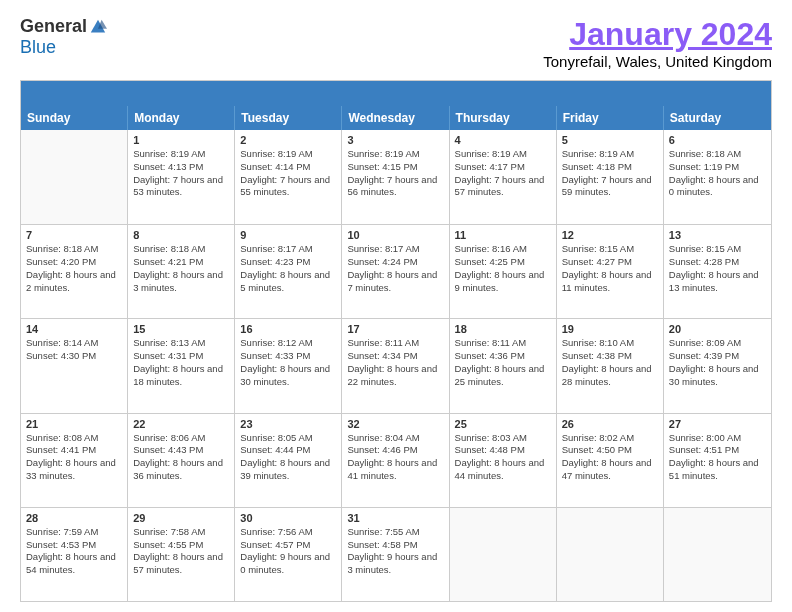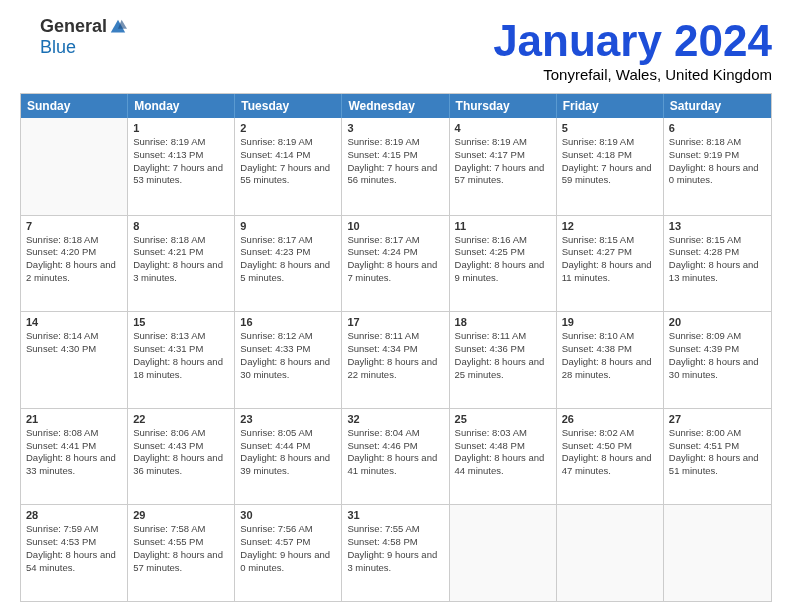--- a/index.html
+++ b/index.html
@@ -20,21 +20,20 @@
     .header {
       display: flex;
       justify-content: space-between;
       align-items: flex-start;
       margin-bottom: 10px;
     }
     .logo {
       display: flex;
       flex-direction: column;
       align-items: flex-start;
-      margin-left: 20px;
     }
     .logo-text {
       display: flex;
       align-items: center;
     }
     .logo-general {
       font-size: 18px;
       font-weight: bold;
       color: #333;
     }
@@ -45,23 +44,24 @@
     }
     .logo-icon {
       width: 18px;
       height: 18px;
       margin-left: 2px;
     }
     .title-block {
       text-align: right;
     }
     .month-title {
-      font-size: 44px;
+      font-size: 32px;
       font-weight: bold;
-      color: #1d4ed8;
+      color: #8b5cf6;
+      text-decoration: underline;
     }
     .subtitle {
       font-size: 15px;
       color: #000000;
     }
     .calendar {
       flex: 1;
       display: flex;
       flex-direction: column;
       border: 1px solid #ccc;
@@ -70,20 +70,21 @@
       display: grid;
       grid-template-columns: repeat(7, 1fr);
       background: #3a7fc1;
     }
     .cal-header-cell {
       color: #fff;
       font-size: 12px;
       font-weight: bold;
       padding: 5px 6px;
       border-right: 1px solid #5a9ad1;
+      margin-top: 25px;
     }
     .cal-header-cell:last-child { border-right: none; }
     .cal-body {
       flex: 1;
       display: grid;
       grid-template-rows: repeat(5, 1fr);
     }
     .cal-row {
       display: grid;
       grid-template-columns: repeat(7, 1fr);
@@ -174,21 +175,21 @@
           </div>
           <div class="cal-cell">
             <span class="day-num">5</span>
             <div class="cell-line">Sunrise: 8:19 AM</div>
             <div class="cell-line">Sunset: 4:18 PM</div>
             <div class="cell-line">Daylight: 7 hours and 59 minutes.</div>
           </div>
           <div class="cal-cell">
             <span class="day-num">6</span>
             <div class="cell-line">Sunrise: 8:18 AM</div>
-            <div class="cell-line">Sunset: 9:19 PM</div>
+            <div class="cell-line">Sunset: 1:19 PM</div>
             <div class="cell-line">Daylight: 8 hours and 0 minutes.</div>
           </div>
         </div>
         <div class="cal-row">
           <div class="cal-cell">
             <span class="day-num">7</span>
             <div class="cell-line">Sunrise: 8:18 AM</div>
             <div class="cell-line">Sunset: 4:20 PM</div>
             <div class="cell-line">Daylight: 8 hours and 2 minutes.</div>
           </div>

